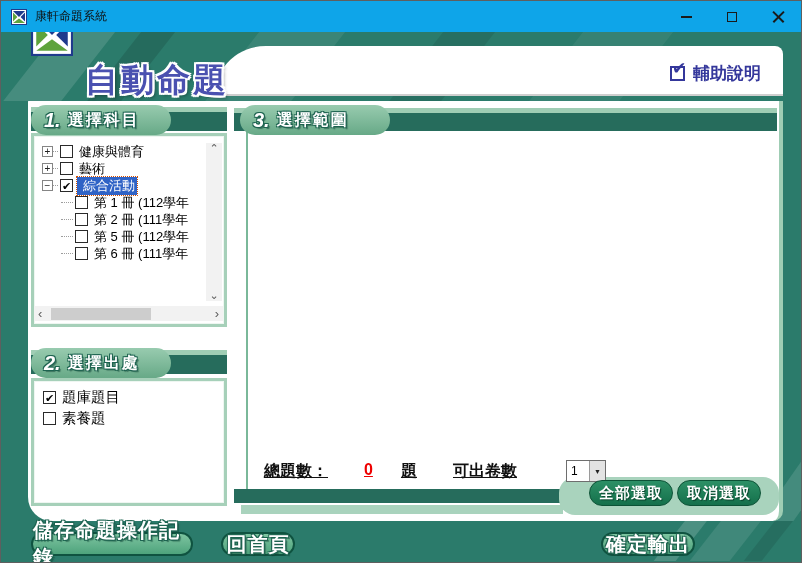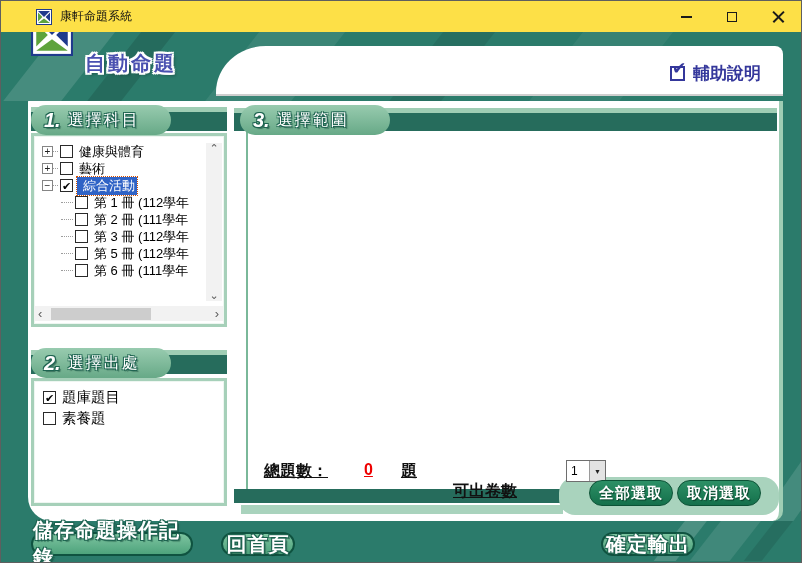--- a/index.html
+++ b/index.html
@@ -1,42 +1,42 @@
 <!DOCTYPE html>
 <html><head>
 <meta charset="utf-8">
 <style>
   * { margin:0; padding:0; box-sizing:border-box; }
   body { background:#9a9a9a; font-family:"Liberation Sans","DejaVu Sans",sans-serif; }
   .window{ position:relative; width:802px; height:563px; overflow:hidden;
            background:#2b7b6b; border:1px solid #5f5f5f; }
 
   
-  .titlebar{ position:absolute; left:0; top:0; width:100%; height:31px; background:#fde047;
-             display:flex; align-items:center; z-index:20;padding-left:25px; }
+  .titlebar{ position:absolute; left:0; top:0; width:100%; height:31px; background:#0ea5e9;
+             display:flex; align-items:center; z-index:20; }
   .titlebar svg{ margin-left:10px; }
   .titlebar-title{ margin-left:8px; font-size:12px; color:#101010; }
   .wc{ position:absolute; top:0; width:46px; height:31px; display:flex; align-items:center; justify-content:center; }
   .wc-min{ right:92px; } .wc-max{ right:46px; } .wc-close{ right:0; }
   .g-min{ width:11px; height:2px; background:#1a1a1a; }
   .g-max{ width:10px; height:10px; border:1.4px solid #1a1a1a; background:transparent; }
   .g-close{ position:relative; width:13px; height:13px; }
   .g-close::before,.g-close::after{ content:""; position:absolute; left:-1px; top:5.5px; width:15px; height:1.6px; background:#1a1a1a; }
   .g-close::before{ transform:rotate(45deg); } .g-close::after{ transform:rotate(-45deg); }
 
   
   .header{ position:absolute; left:0; top:31px; width:802px; height:69px; background:#2b7b6b; overflow:hidden; z-index:5; }
   .stripe{ position:absolute; top:-20px; height:140%; transform:skewX(-38deg); }
   .hs1{ left:34px;  width:58px;  background:rgba(255,255,255,.13); }
   .hs2{ left:118px; width:34px;  background:rgba(0,0,0,.13); }
   .hs3{ left:236px; width:86px;  background:rgba(255,255,255,.08); }
   .hs4{ left:420px; width:52px;  background:rgba(0,0,0,.09); }
   .hs5{ left:560px; width:90px;  background:rgba(255,255,255,.06); }
   .logo{ position:absolute; left:30px; top:13px; z-index:6; }
-  .app-title{ position:absolute; left:84px; top:49px; z-index:7; font-size:20px; font-weight:bold;
+  .app-title{ position:absolute; left:84px; top:57px; z-index:7; font-size:33px; font-weight:bold;
               color:#4a51b0; letter-spacing:3px;
               text-shadow:-2px -2px 0 #fff,2px -2px 0 #fff,-2px 2px 0 #fff,2px 2px 0 #fff,
                           0 -2px 0 #fff,0 2px 0 #fff,-2px 0 0 #fff,2px 0 0 #fff,3px 3px 3px rgba(0,0,0,.3); }
   .swoosh{ position:absolute; left:215px; top:45px; width:567px; height:50px; background:#ffffff;
            border-radius:50px 8px 0 0 / 46px 8px 0 0; border-bottom:2px solid #cfcfcf; z-index:6; }
   .help{ position:absolute; right:22px; bottom:9px; display:flex; align-items:center; gap:8px;
          color:#34379b; font-weight:bold; font-size:17px; cursor:pointer; }
   .help-box{ position:relative; width:15px; height:15px; border:2px solid #34379b; background:#fff; }
   .help-box span{ position:absolute; left:0px; top:-10px; font-size:17px; font-weight:bold; color:#34379b; }
 
@@ -45,21 +45,21 @@
          border-right:4px solid #9fcdb4; border-radius:6px 0 10px 24px; z-index:4; }
   .right-stripe{ position:absolute; left:776px; top:420px; width:34px; height:150px;
                  transform:skewX(-35deg); background:rgba(255,255,255,.12); z-index:3; }
 
   
   .bar-light{ position:absolute; height:5px; background:#9fcdb4; z-index:8; }
   .bar-dark{ position:absolute; height:19px; background:#266c5c; z-index:8; }
   .step-tab{ position:absolute; height:30px; display:flex; align-items:center; padding:0 13px;
              background:linear-gradient(180deg,#98cbaf,#67a987); border-radius:15px; z-index:9; }
   .step-num{ font-style:italic; font-weight:bold; font-size:20px; margin-right:7px; }
-  .step-title{ font-size:16px; font-weight:normal; letter-spacing:2px; }
+  .step-title{ font-size:16px; font-weight:bold; letter-spacing:2px; }
   .outline-green{ color:#ffffff;
       text-shadow:-1px -1px 0 #1d6350,1px -1px 0 #1d6350,-1px 1px 0 #1d6350,1px 1px 0 #1d6350,2px 2px 1px rgba(16,66,52,.55); }
 
   
   .p-body{ position:absolute; background:#fff; border:3px solid #a6d0b9; box-shadow:inset 0 0 0 1px #eef6f1; z-index:8; }
 
   
   .tree{ position:absolute; left:41px; top:142px; width:164px; height:158px; overflow:hidden; z-index:10; font-size:13px; color:#000; }
   .tree-row{ display:flex; align-items:center; height:17px; white-space:nowrap; cursor:default; }
   .tree-row.child{ padding-left:19px; }
@@ -206,26 +206,20 @@
     <span class="tree-label">第 1 冊 (112學年</span>
   </div>
 
   <div class="tree-row child">
 
     <span class="stub"></span>
     <span class="checkbox"></span>
     <span class="tree-label">第 2 冊 (111學年</span>
   </div>
 
-  <div class="tree-row child">
-
-    <span class="stub"></span>
-    <span class="checkbox"></span>
-    <span class="tree-label">第 3 冊 (112學年</span>
-  </div>
 
 
   <div class="tree-row child">
 
     <span class="stub"></span>
     <span class="checkbox"></span>
     <span class="tree-label">第 5 冊 (112學年</span>
   </div>
 
   <div class="tree-row child">
@@ -268,21 +262,21 @@
   <div class="bar-dark" style="left:233px; top:112px; width:543px; height:18px;"></div>
   <div class="step-tab" style="left:239px; top:104px; width:150px;">
     <span class="step-num outline-green">3.</span>
     <span class="step-title outline-green">選擇範圍</span>
   </div>
   <div class="p3-line"></div>
 
   <div class="info" style="left:263px; top:460px;">總題數：</div>
   <div class="info info-red" style="left:363px; top:460px;">0</div>
   <div class="info" style="left:400px; top:460px;">題</div>
-  <div class="info" style="left:452px; top:480px;text-align:right;">可出卷數</div>
+  <div class="info" style="left:452px; top:460px;text-align:right;">可出卷數</div>
   <div class="combo">
     <span class="combo-value">1</span>
     <span class="combo-btn">
         <span>▼</span>
       </span>
   </div>
 
   <div class="p3-underbar"></div>
   <div class="p3-lightbar"></div>
   <div class="sel-tab"></div>

